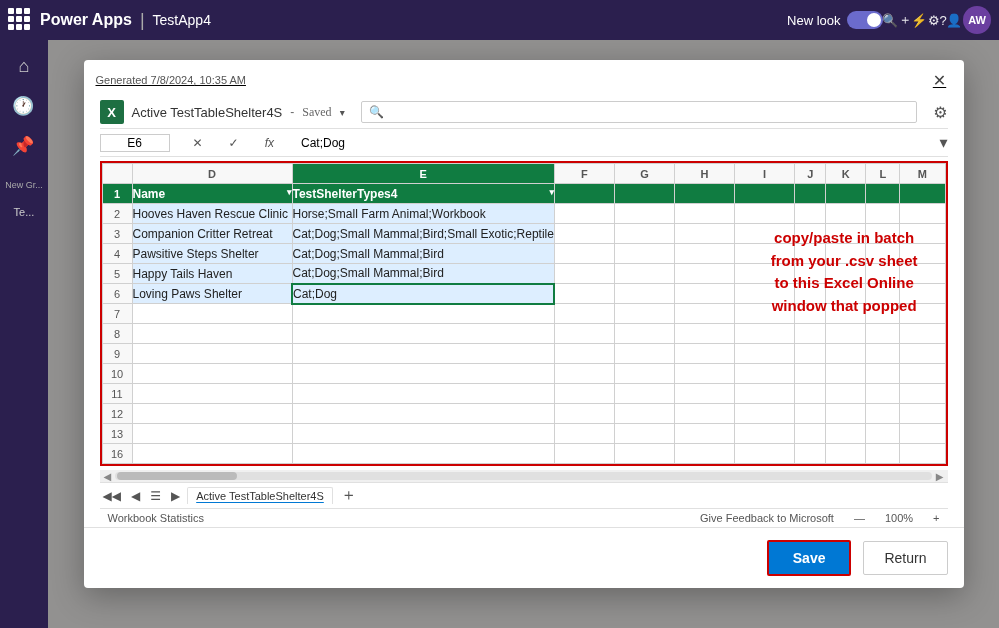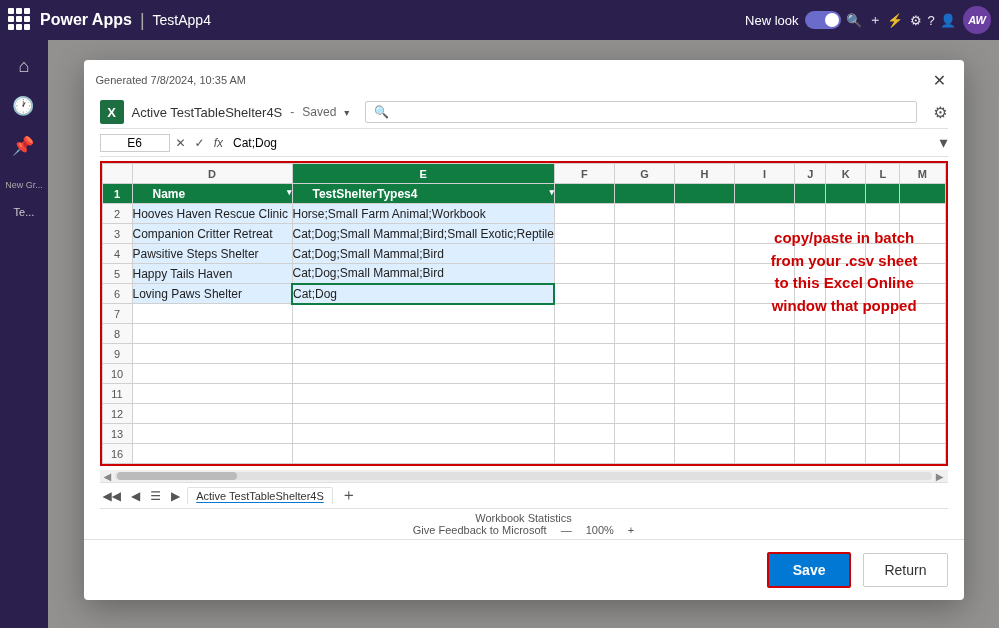--- a/index.html
+++ b/index.html
@@ -13,80 +13,80 @@
       align-items: center;
       padding: 0 8px;
       gap: 8px;
     }
     .topbar-grid { display: flex; align-items: center; gap: 4px; }
     .topbar-waffle { width: 24px; height: 24px; display: grid; grid-template-columns: repeat(3,6px); grid-template-rows: repeat(3,6px); gap: 2px; cursor: pointer; }
     .topbar-waffle span { background: #fff; display: block; border-radius: 1px; }
     .topbar-brand { color: #fff; font-size: 16px; font-weight: 600; }
     .topbar-sep { color: #aaa; font-size: 18px; margin: 0 4px; }
     .topbar-appname { color: #fff; font-size: 14px; }
-    .topbar-right { margin-left: auto; display: flex; align-items: center; gap: 6px; }
+    .topbar-right { margin-left: auto; display: flex; align-items: center; gap: 0; }
     .topbar-right span { color: #fff; font-size: 13px; cursor: pointer; }
     .new-look-toggle { display: flex; align-items: center; gap: 6px; }
     .toggle-track { width: 36px; height: 18px; background: #6b6bcc; border-radius: 9px; position: relative; cursor: pointer; }
     .toggle-thumb { width: 14px; height: 14px; background: #fff; border-radius: 50%; position: absolute; top: 2px; right: 2px; }
     .topbar-icon { color: #fff; font-size: 16px; cursor: pointer; opacity: 0.9; }
-    .avatar { width: 28px; height: 28px; background: #6b3fa0; border-radius: 50%; display: flex; align-items: center; justify-content: center; color: #fff; font-size: 11px; font-weight: 600; cursor: pointer; font-style: italic; }
+    .avatar { width: 28px; height: 28px; background: #6b3fa0; border-radius: 50%; display: flex; align-items: center; justify-content: center; color: #fff; font-size: 11px; font-weight: 600; cursor: pointer; }
 
     
     .main-layout { display: flex; height: calc(628px - 40px); }
 
     
     .sidebar { width: 48px; background: #2b1f4e; display: flex; flex-direction: column; align-items: center; padding-top: 8px; gap: 4px; }
     .sidebar-icon { width: 36px; height: 36px; display: flex; align-items: center; justify-content: center; color: #ccc; font-size: 18px; cursor: pointer; border-radius: 4px; }
     .sidebar-section-label { color: #aaa; font-size: 9px; margin-top: 12px; text-align: center; width: 100%; padding: 0 4px; }
 
     
     .content { flex: 1; background: #f3f2f1; position: relative; overflow: hidden; }
 
     
     .modal-overlay { position: absolute; inset: 0; background: rgba(0,0,0,0.4); display: flex; align-items: flex-start; justify-content: center; padding-top: 20px; z-index: 100; }
     .modal { background: #fff; width: 880px; max-height: 580px; border-radius: 4px; box-shadow: 0 8px 32px rgba(0,0,0,0.3); display: flex; flex-direction: column; overflow: hidden; }
 
     
-    .modal-header { display: flex; justify-content: flex-end; padding: 8px 12px 4px; }
+    .modal-header { display: flex; justify-content: flex-end; padding: 8px 12px 4px; text-decoration: underline; }
     .modal-generated { color: #555; font-size: 11px; margin-right: auto; align-self: center; }
     .modal-close { width: 24px; height: 24px; display: flex; align-items: center; justify-content: center; cursor: pointer; font-size: 16px; color: #444; border-radius: 2px; }
 
     
     .excel-container { flex: 1; display: flex; flex-direction: column; padding: 0 16px 0; overflow: hidden; }
 
     
     .excel-toolbar { display: flex; align-items: center; gap: 8px; padding: 4px 0; border-bottom: 1px solid #e0e0e0; }
     .excel-logo { width: 24px; height: 24px; background: #1d6f42; border-radius: 2px; display: flex; align-items: center; justify-content: center; color: #fff; font-weight: 700; font-size: 13px; }
     .excel-filename { font-size: 13px; color: #333; }
-    .excel-saved { color: #666; font-size: 12px; }
+    .excel-saved { color: #666; font-size: 12px; font-family: Liberation Serif, serif; }
     .excel-dropdown-arrow { color: #555; font-size: 10px; cursor: pointer; }
     .excel-search { flex: 1; margin: 0 8px; border: 1px solid #ccc; border-radius: 2px; padding: 3px 8px; font-size: 12px; color: #555; display: flex; align-items: center; gap: 4px; }
     .excel-search input { border: none; outline: none; font-size: 12px; color: #555; background: transparent; flex: 1; }
     .excel-gear { color: #555; font-size: 16px; cursor: pointer; }
 
     
-    .formula-bar { display: flex; align-items: center; gap: 3px; padding: 2px 0; border-bottom: 1px solid #e0e0e0; height: 28px; }
+    .formula-bar { display: flex; align-items: center; gap: 20px; padding: 2px 0; border-bottom: 1px solid #e0e0e0; height: 28px; }
     .cell-ref { width: 70px; border: 1px solid #ccc; padding: 1px 4px; font-size: 12px; text-align: center; }
     .formula-btn { color: #555; font-size: 12px; cursor: pointer; padding: 0 3px; }
     .formula-icon { color: #555; font-size: 12px; padding: 0 3px; }
     .formula-input { flex: 1; border: none; outline: none; font-size: 12px; padding: 0 4px; }
     .formula-expand { margin-left: auto; color: #555; cursor: pointer; }
 
     
     .spreadsheet-wrapper { flex: 1; overflow: hidden; position: relative; border: 2px solid #c00; margin: 4px 0; }
     .spreadsheet { width: 100%; height: 100%; overflow: auto; }
     table.sheet { border-collapse: collapse; width: 100%; font-size: 12px; }
     table.sheet th, table.sheet td { border: 1px solid #d0d0d0; padding: 0; height: 20px; white-space: nowrap; }
     .row-header { background: #f8f8f8; color: #555; text-align: center; width: 30px; min-width: 30px; font-size: 11px; user-select: none; }
     .col-header { background: #f8f8f8; color: #555; text-align: center; font-size: 11px; user-select: none; padding: 1px 4px; }
     .col-header.selected { background: #107c41; color: #fff; }
     .cell { padding: 1px 4px; color: #222; }
     .header-row td { background: #107c41; color: #fff; font-weight: 600; }
-    .header-cell { display: flex; justify-content: space-between; margin-left: 20px; }
+    .header-cell { display: flex; justify-content: space-between; }
     .header-cell-arrow { font-size: 9px; }
     .data-row td.d-col { background: #ddeeff; margin-top: 8px; }
     .data-row td.e-col { background: #ddeeff; }
     .active-cell { background: #fff; border: 2px solid #107c41 !important; }
     .corner-header { background: #f8f8f8; width: 30px; }
 
     
     .col-D { width: 160px; }
     .col-E { width: 260px; }
     .col-F { width: 60px; }
@@ -96,22 +96,22 @@
 
     
     .annotation-text { position: absolute; top: 70px; right: 30px; color: #c00; font-size: 15px; font-weight: 600; text-align: center; line-height: 1.5; pointer-events: none; }
 
     
     .excel-bottom { display: flex; align-items: center; padding: 2px 0; border-top: 1px solid #e0e0e0; font-size: 11px; color: #555; gap: 4px; }
     .sheet-nav { display: flex; align-items: center; gap: 4px; }
     .sheet-nav-btn { color: #555; cursor: pointer; font-size: 12px; padding: 0 3px; }
     .sheet-tab { background: #fff; border: 1px solid #e0e0e0; border-bottom: none; padding: 2px 8px; font-size: 11px; color: #333; cursor: pointer; border-radius: 2px 2px 0 0; text-decoration: underline; text-underline-offset: 2px; text-decoration-color: #0078d4; }
     .sheet-add { color: #555; cursor: pointer; font-size: 16px; padding: 0 4px; }
-    .status-bar { padding: 3px 8px; font-size: 11px; color: #555; border-top: 1px solid #e0e0e0; display: flex; align-items: center; justify-content: space-between; flex-direction: column; }
-    .feedback-section { display: flex; align-items: center; gap: 14px; }
+    .status-bar { padding: 3px 8px; font-size: 11px; color: #555; border-top: 1px solid #e0e0e0; display: flex; align-items: center; justify-content: space-between; }
+    .feedback-section { display: flex; align-items: center; gap: 20px; }
 
     
     .modal-footer { display: flex; justify-content: flex-end; align-items: center; padding: 12px 16px; gap: 12px; border-top: 1px solid #e0e0e0; }
     .btn-save { background: #0078d4; color: #fff; border: 2px solid #c00; padding: 8px 24px; font-size: 14px; font-weight: 600; cursor: pointer; border-radius: 2px; }
     .btn-return { background: #fff; color: #333; border: 1px solid #ccc; padding: 8px 20px; font-size: 14px; cursor: pointer; border-radius: 2px; }
 
     .scroll-area { background: #f0f0f0; height: 12px; display: flex; align-items: center; }
     .scroll-thumb { height: 8px; background: #bbb; border-radius: 4px; margin: 0 2px; }
   </style>
 </head>

